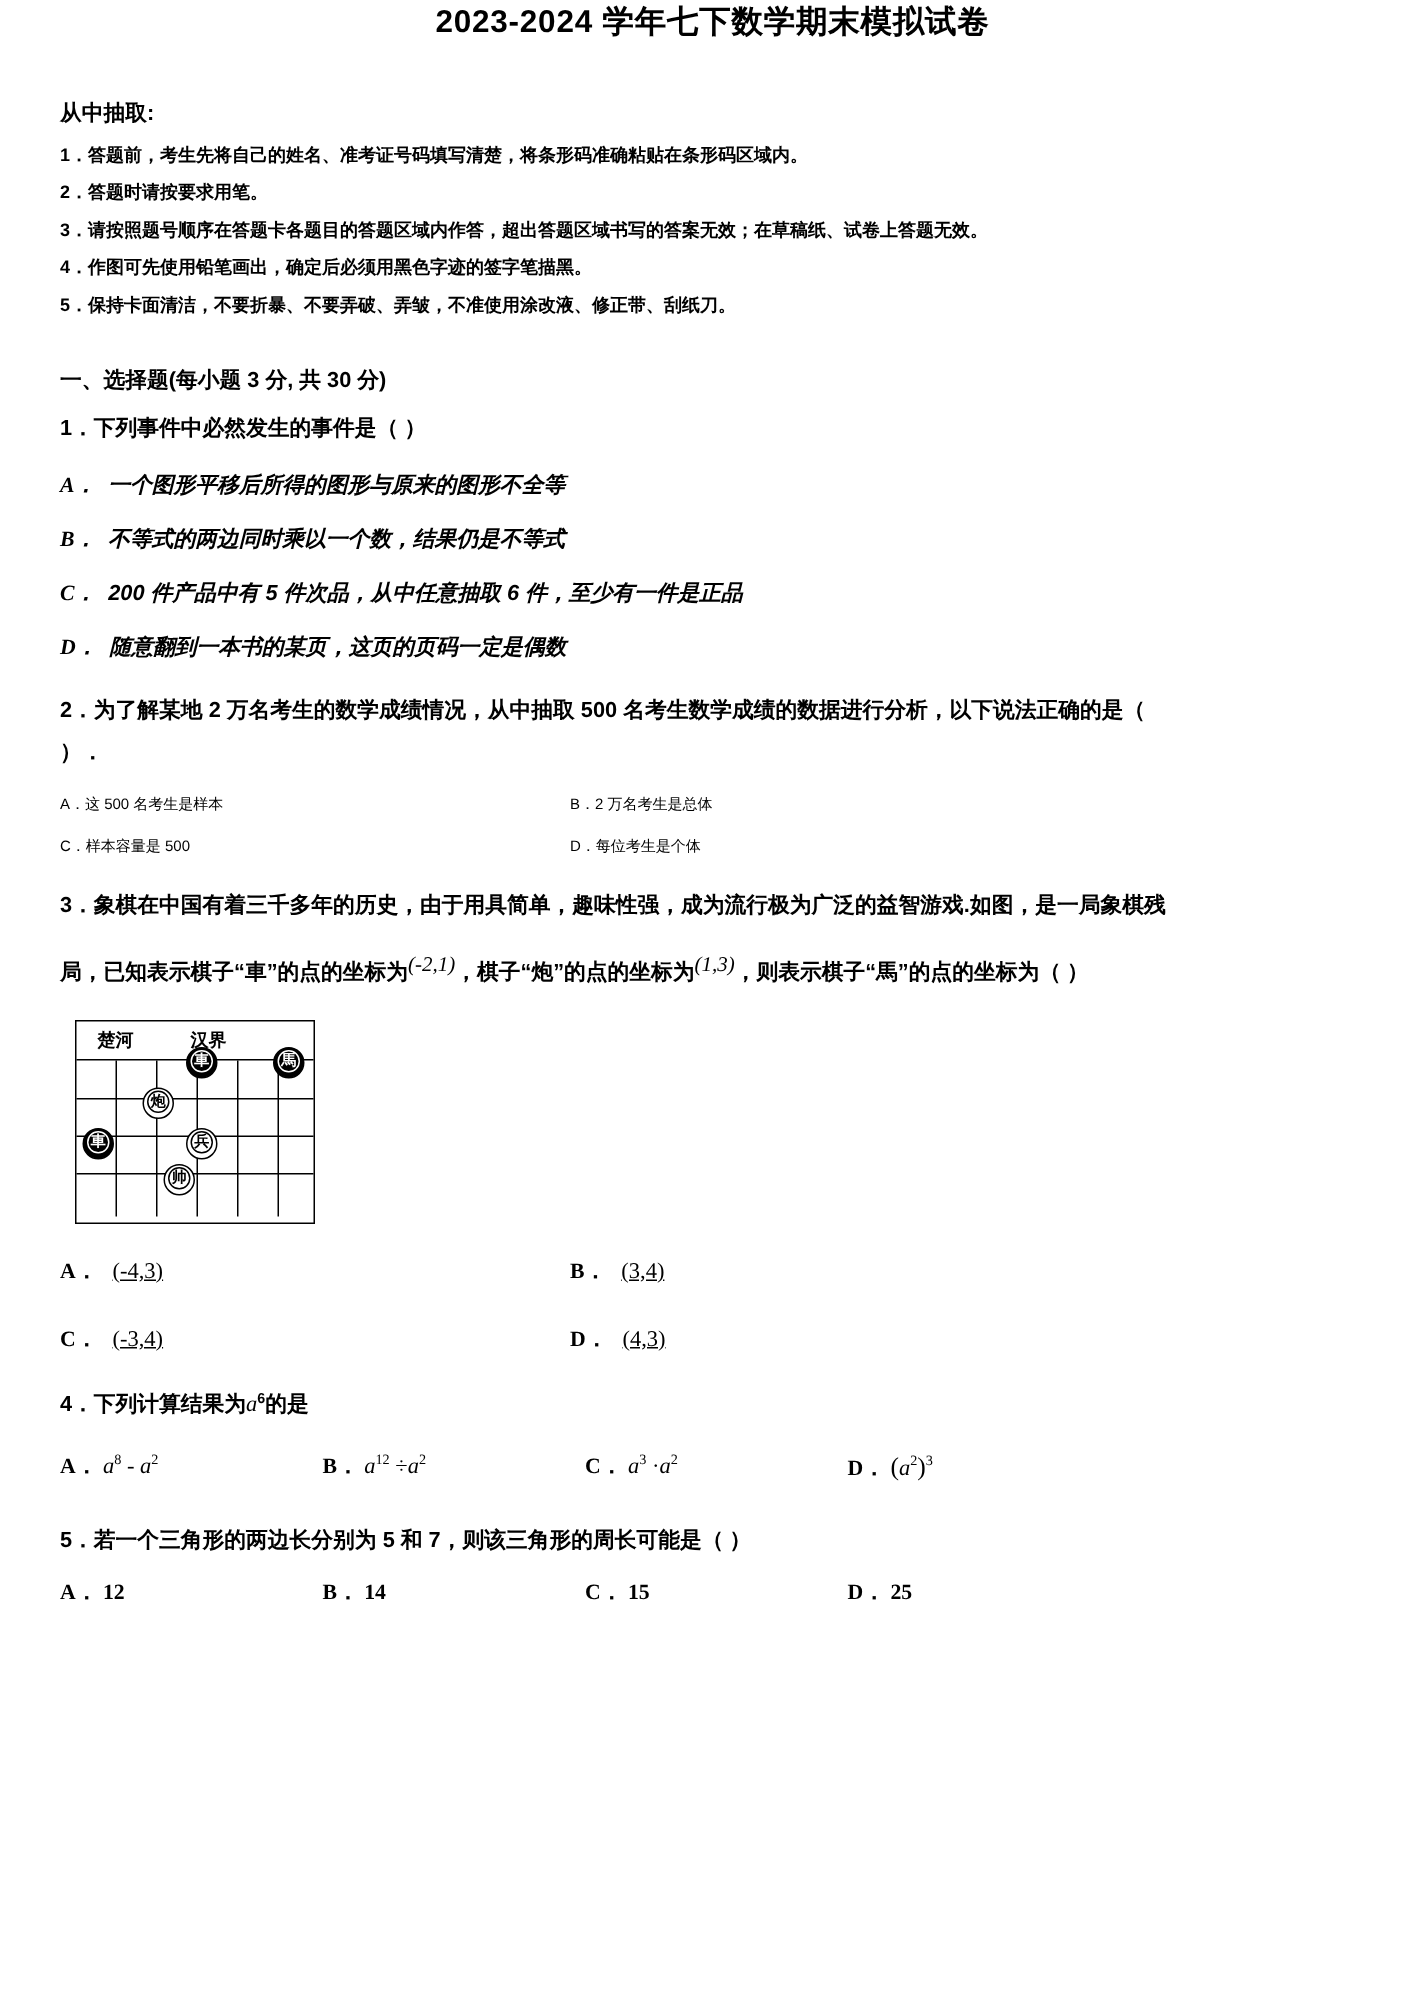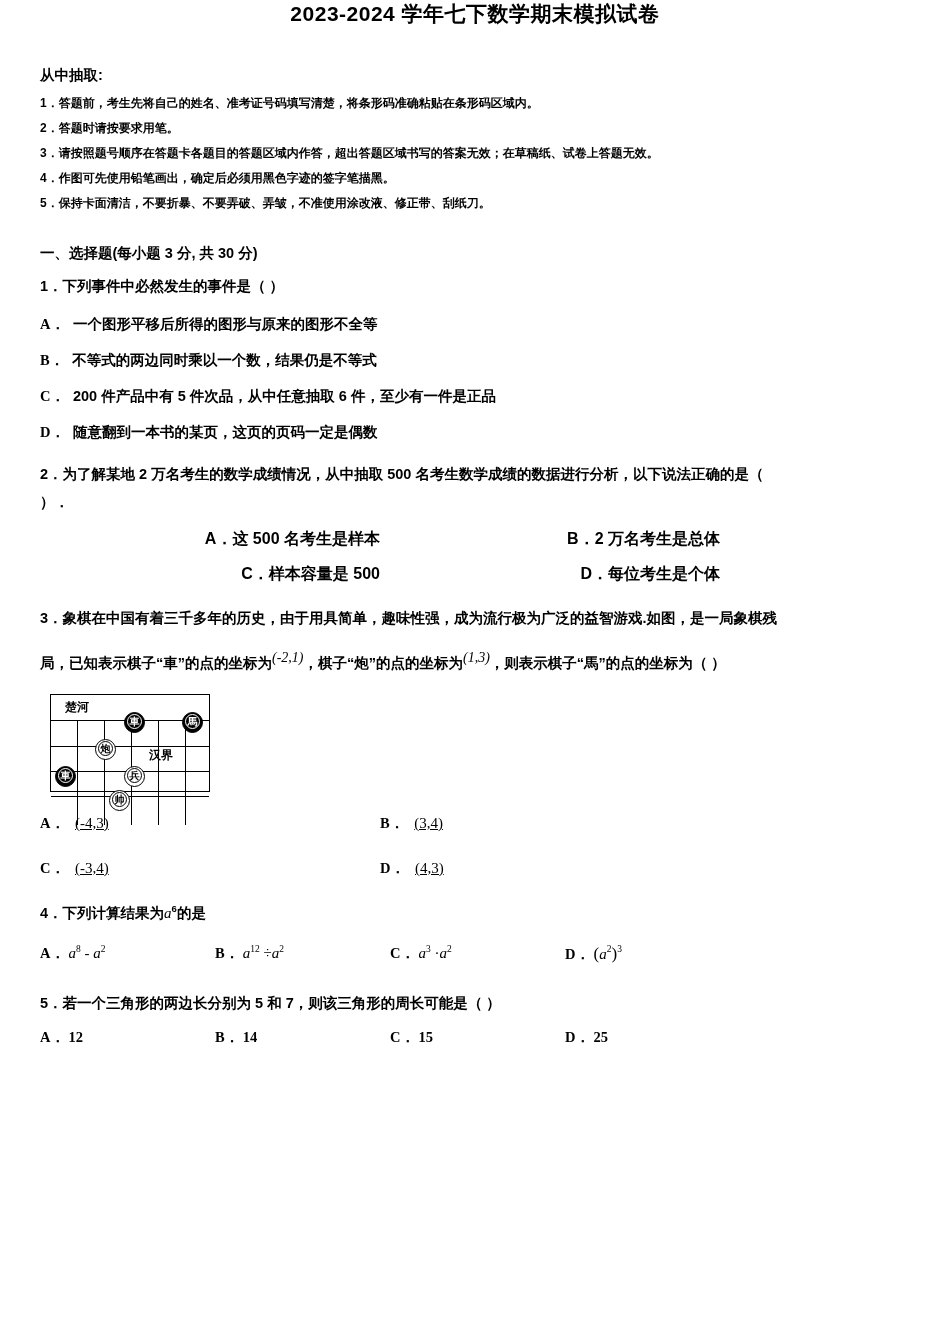--- a/index.html
+++ b/index.html
@@ -61,35 +61,35 @@
     font-weight: bold;
     line-height: 26px;
     margin-top: 10px;
   }
   .opt {
     font-family: "Liberation Sans", sans-serif;
     font-size: 14.5px;
     font-weight: bold;
     line-height: 22px;
     margin-top: 14px;
+    font-style: italic;
   }
   .opt .lab {
     font-family: "Liberation Serif", serif;
     font-weight: bold;
     margin-right: 8px;
   }
   .opt-row {
     display: flex;
     margin-top: 14px;
   }
   .opt-row > div {
     font-family: "Liberation Sans", sans-serif;
-    font-size: 16px;
-    font-weight: bold;
-    text-align: right;
+    font-size: 10px;
+    font-weight: normal;
   }
   .col1 { width: 340px; }
   .col2 { width: 340px; }
   .mathi {
     font-family: "Liberation Serif", serif;
     font-style: italic;
     font-weight: normal;
     font-size: 15px;
   }
   .mathn {
@@ -109,21 +109,21 @@
     vertical-align: super;
   }
   
   .chess-wrap {
     margin-top: 18px;
     margin-left: 10px;
   }
   .board {
     position: relative;
     width: 160px;
-    height: 98px;
+    height: 136px;
     border: 1.6px solid #000;
     box-sizing: border-box;
   }
   .board .hline, .board .vline {
     position: absolute;
     background: #000;
   }
   .hline { left: 0; width: 100%; height: 1px; }
   .vline { top: 0; width: 1px; height: 100%; }
   .riverbar {
@@ -252,21 +252,21 @@
       <span>3．</span><span>象棋在中国有着三千多年的历史，由于用具简单，趣味性强，成为流行极为广泛的益智游戏.如图，是一局象棋残</span>
     </div>
     <div class="q" style="margin-top:14px">
       <span>局，已知表示棋子“車”的点的坐标为</span><span class="coord">(-2,1)</span><span>，棋子“炮”的点的坐标为</span><span class="coord">(1,3)</span><span>，则表示棋子“馬”的点的坐标为（  ）</span>
     </div>
 
     <div class="chess-wrap">
       <div class="board">
         <div class="riverbar"></div>
         <div class="riverlabel" style="left:14px;">楚河</div>
-        <div class="riverlabel" style="left:98px;margin-top:48px;">汉界</div>
+        <div class="riverlabel" style="left:76px;">汉界</div>
 
         <div class="hline" style="top:51px;"></div>
         <div class="hline" style="top:76px;"></div>
         <div class="hline" style="top:101px;"></div>
 
         <div class="vline" style="left:26px; top:26px; height:104px;"></div>
         <div class="vline" style="left:53px; top:26px; height:104px;"></div>
         <div class="vline" style="left:80px; top:26px; height:104px;"></div>
         <div class="vline" style="left:107px; top:26px; height:104px;"></div>
         <div class="vline" style="left:134px; top:26px; height:104px;"></div>

